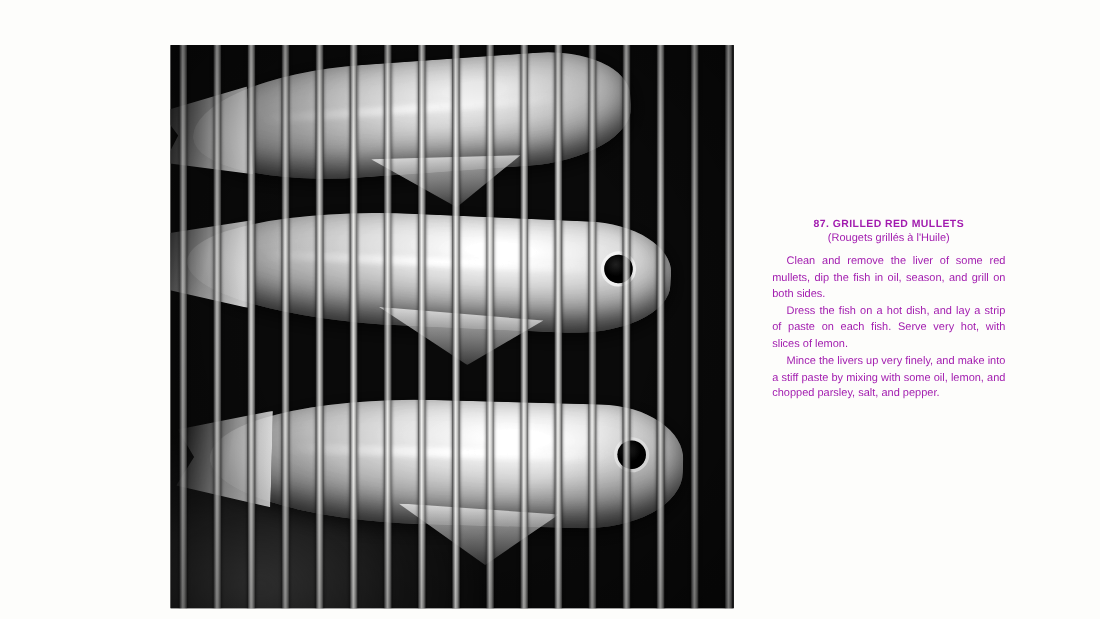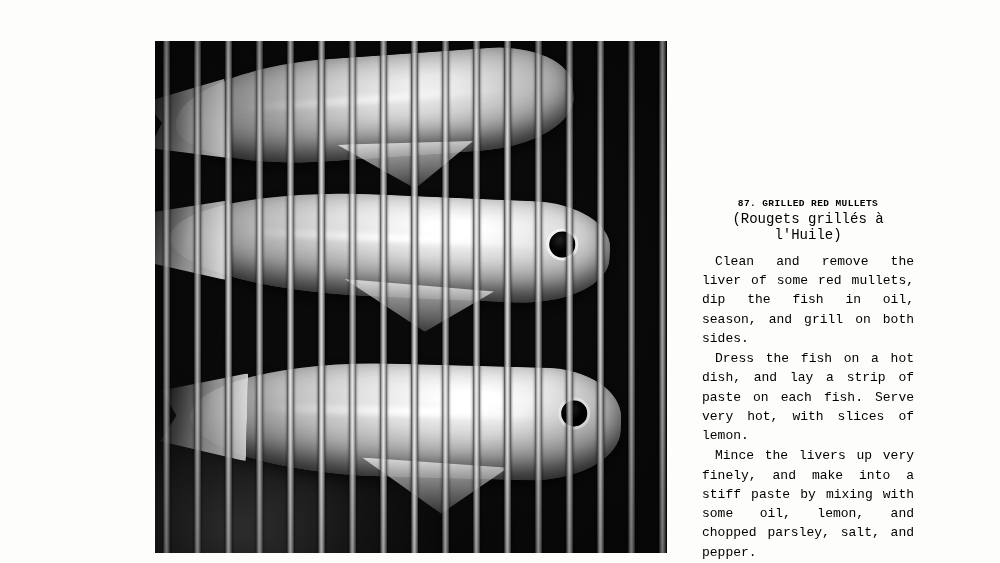--- a/index.html
+++ b/index.html
@@ -140,39 +140,39 @@
     background: radial-gradient(ellipse at 50% 48%, rgba(0,0,0,0) 45%, rgba(0,0,0,0.45) 100%);
     pointer-events: none;
   }
 
   
   .recipe {
     position: absolute;
     left: 702px;
     top: 198px;
     width: 212px;
-    font-family: Liberation Mono, monospace;
-    color: #000000;
+    font-family: Liberation Sans, sans-serif;
+    color: #a21caf;
   }
   .recipe-title {
     font-size: 9.5px;
     font-weight: bold;
     text-align: center;
     letter-spacing: 0.4px;
     margin: 0 0 2px 0;
   }
   .recipe-subtitle {
-    font-size: 14px;
+    font-size: 10px;
     font-style: normal;
     text-align: center;
     margin: 0 0 9px 0;
   }
   .recipe p {
     margin: 0 0 0 0;
-    font-size: 13px;
+    font-size: 10px;
     line-height: 1.48;
     text-align: justify;
     text-indent: 13px;
     -webkit-hyphens: none;
     hyphens: none;
   }
   .recipe p + p { margin-top: 1px; }
 </style>
 </head>
 <body>

